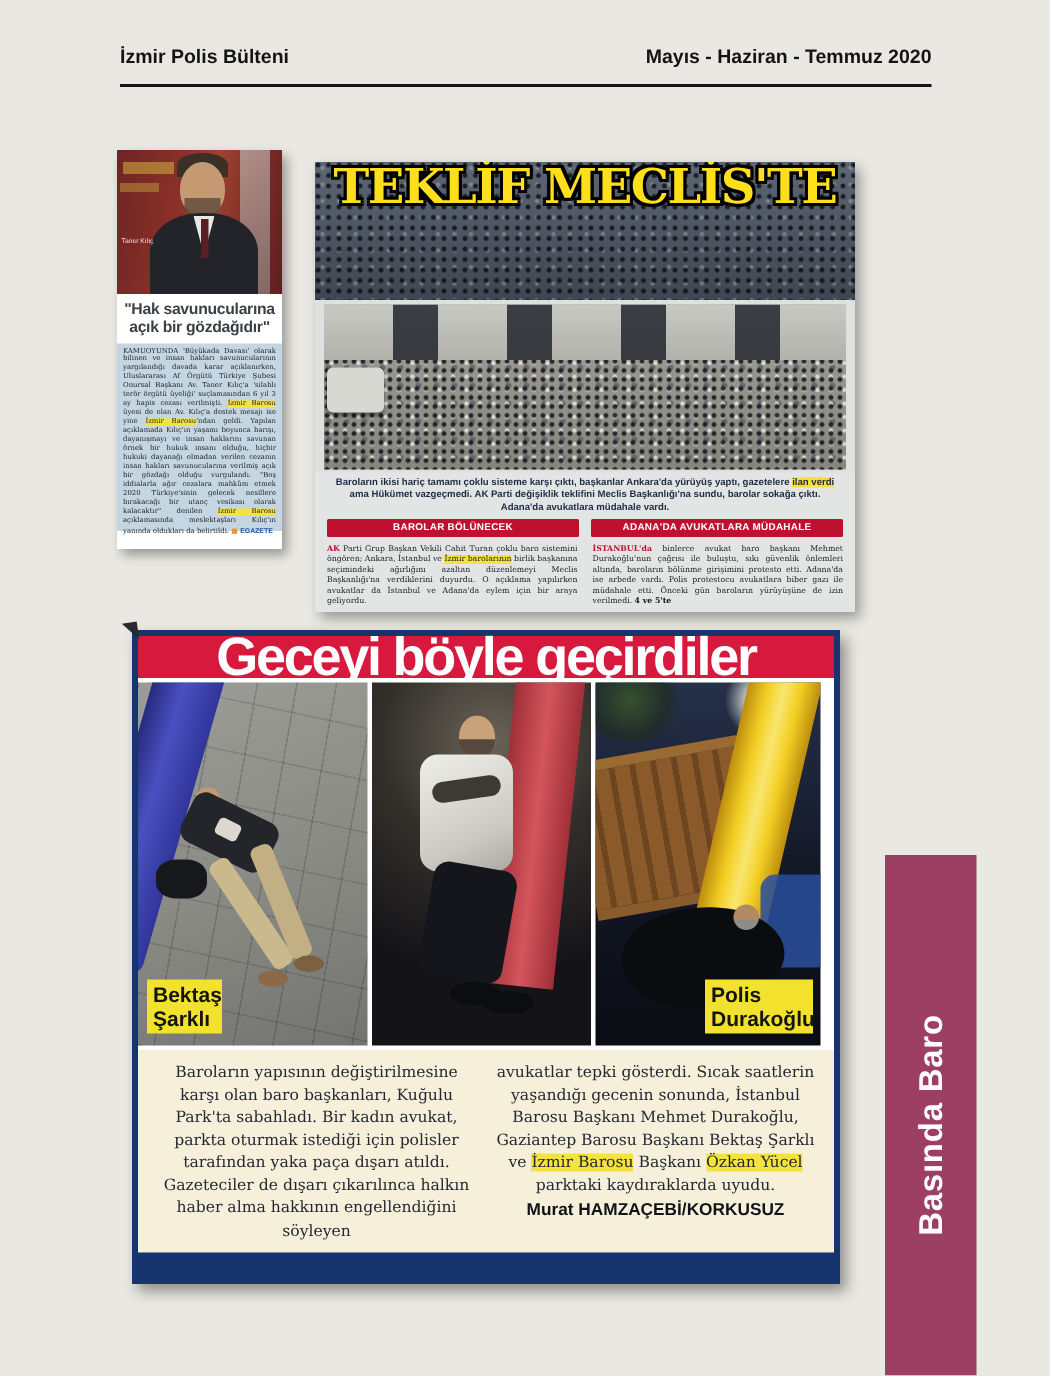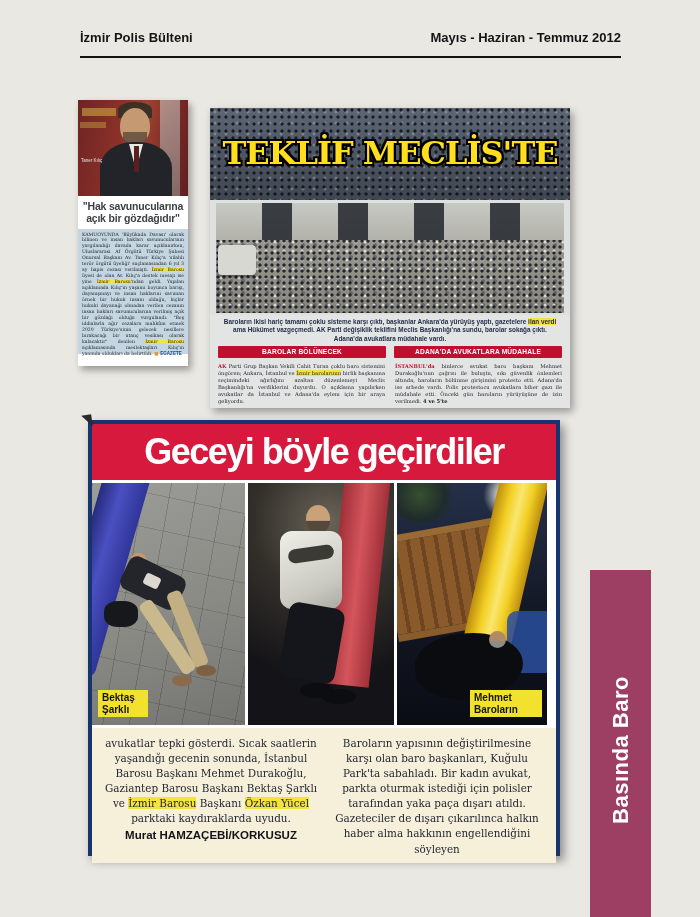--- a/index.html
+++ b/index.html
@@ -35,21 +35,21 @@
 
   
   .clip-meclis{position:absolute;left:210px;top:108px;width:360px;height:300px;background:#e3e5e4;
                box-shadow:3px 4px 8px rgba(0,0,0,.35);overflow:hidden;}
   .mc-head{height:92px;position:relative;
      background-image:
        radial-gradient(circle at 2px 2px, rgba(10,12,16,.8) 1.2px, transparent 2px),
        radial-gradient(circle at 5px 4px, rgba(200,205,210,.35) 1px, transparent 1.8px),
        linear-gradient(#5d6774 0%,#49525e 60%,#3e4751 100%);
      background-size:7px 7px,11px 11px,100% 100%;
-     display:flex;flex-direction:column;justify-content:center;}
+     display:flex;flex-direction:row;justify-content:center;}
   .mc-head-line{font-family:"DejaVu Serif",serif;font-weight:bold;font-size:32px;line-height:1.05;
      text-align:center;color:#ffdf1b;letter-spacing:-1px;
      text-shadow:-2px -2px 0 #000,2px -2px 0 #000,-2px 2px 0 #000,2px 2px 0 #000,0 -2px 0 #000,0 2px 0 #000,-2px 0 0 #000,2px 0 0 #000;}
   .mc-photo-wrap{padding:3px 6px 2px 6px;background:#dfe1e0;}
   .mc-photo{position:relative;height:110px;overflow:hidden;
      background-image:
        radial-gradient(circle at 2px 2px, rgba(18,18,24,.85) 1.2px, transparent 2px),
        radial-gradient(circle at 5px 3px, rgba(244,244,238,.75) 1px, transparent 1.8px),
        radial-gradient(circle at 3px 6px, rgba(86,92,108,.8) 1.5px, transparent 2.4px),
        linear-gradient(#a7a7a1 0%,#96968e 40%,#86867e 100%);
@@ -67,21 +67,21 @@
            line-height:1.35;text-align:justify;color:#23232a;}
   .mc-col{flex:1;}
   .lead-red{color:#c01030;font-weight:bold;}
   .mc-col .hl{background:#f5e33d;}
   .mc-ref{font-weight:bold;color:#101016;}
 
   
   .clip-gece{position:absolute;left:88px;top:420px;width:472px;height:436px;background:#16356e;
              padding:4px;box-sizing:border-box;box-shadow:4px 5px 9px rgba(0,0,0,.4);}
   .gc-fold{position:absolute;left:-6px;top:-5px;width:0;height:0;border-left:10px solid transparent;border-top:12px solid #2a2a2a;transform:rotate(-8deg);}
-  .gc-head{height:56px;background:#d6193c;display:flex;align-items:center;justify-content:center;}
+  .gc-head{height:28px;background:#d6193c;display:flex;align-items:center;justify-content:center;}
   .gc-head-text{color:#fff;font-weight:bold;font-size:36px;letter-spacing:-1.5px;
                 font-family:"Liberation Sans",sans-serif;}
   .gc-photos{display:flex;gap:3px;background:#fff;padding:3px 0;height:242px;}
   .gc-ph{position:relative;overflow:hidden;height:242px;}
   .ph1{width:153px;
      background-image:
        repeating-linear-gradient(100deg, rgba(0,0,0,.16) 0 1px, transparent 1px 26px),
        repeating-linear-gradient(12deg, rgba(0,0,0,.13) 0 1px, transparent 1px 34px),
        linear-gradient(160deg,#9c9c98 0%,#8a8a85 55%,#737370 100%);}
   .ph1-slide{position:absolute;left:-14px;top:-22px;width:46px;height:215px;transform:rotate(16deg);
@@ -112,42 +112,42 @@
   .ph3-bridge{position:absolute;left:-8px;top:44px;width:112px;height:92px;transform:rotate(-10deg);
      background:repeating-linear-gradient(90deg,#8a5a2b 0 10px,#6d4520 10px 14px);
      border-top:7px solid #9a6a33;border-bottom:7px solid #8a5c2c;}
   .ph3-slide{position:absolute;left:84px;top:-26px;width:48px;height:215px;transform:rotate(13deg);border-radius:10px;
      background:linear-gradient(90deg,#bd8d0e,#f3cf24 28%,#f9e670 50%,#f3cf24 72%,#bd8d0e);}
   .ph3-blue{position:absolute;left:110px;top:128px;width:48px;height:62px;border-radius:10px;background:#2a4f9e;opacity:.85;}
   .ph3-fig{position:absolute;left:18px;top:150px;width:108px;height:66px;transform:rotate(-6deg);
      border-radius:46% 54% 50% 50%;background:#0b0c10;}
   .ph3-face{position:absolute;left:92px;top:148px;width:17px;height:17px;border-radius:50%;
      background:linear-gradient(#b08a64 60%,#8d8d88 62%);}
-  .tag{position:absolute;background:#f2e22e;color:#15150f;font-weight:bold;font-size:10px;line-height:1.15;
+  .tag{position:absolute;background:#f2e22e;color:#15150f;font-weight:bold;font-size:14px;line-height:1.15;
        padding:2px 4px;font-family:"Liberation Sans",sans-serif;}
   .tag-left{left:6px;bottom:8px;width:42px;}
   .tag-right{right:5px;bottom:8px;width:64px;}
   .gc-text{background:#f6f0da;height:135px;display:flex;gap:12px;padding:8px 12px 0 12px;box-sizing:border-box;
            font-family:"DejaVu Serif",serif;font-size:10.4px;line-height:1.45;color:#232733;text-align:center;}
   .gc-col{flex:1;}
   .gc-col .hl{background:#f5e33d;}
   .gc-byline{font-weight:bold;font-family:"Liberation Sans",sans-serif;font-size:11.5px;color:#101318;margin-top:1px;}
 
   
   .side-banner{position:absolute;left:590px;top:570px;width:61px;height:347px;background:#9d3f63;}
   .banner-label{position:absolute;left:50%;top:52%;transform:translate(-50%,-50%) rotate(-90deg);
      white-space:nowrap;color:#fff;font-weight:bold;font-size:22px;letter-spacing:.5px;}
 </style>
 </head>
 <body>
 
 <div class="page-root">
 
   <div class="hdr-left">İzmir Polis Bülteni</div>
-  <div class="hdr-right">Mayıs - Haziran - Temmuz 2012</div>
+  <div class="hdr-right">Mayıs - Haziran - Temmuz 2020</div>
   <div class="hdr-rule"></div>
 
   <section class="clip-left">
     <div class="lp-photo">
       <div class="lp-band"></div>
       <div class="lp-ybar"></div>
       <div class="lp-ybar2"></div>
       <div class="lp-hair"></div>
       <div class="lp-head-shape"></div>
       <div class="lp-beard"></div>
@@ -216,29 +216,29 @@
         <div class="ph2-shoe"></div>
       </div>
       <div class="gc-ph ph3">
         <div class="ph3-tree"></div>
         <div class="ph3-light"></div>
         <div class="ph3-bridge"></div>
         <div class="ph3-slide"></div>
         <div class="ph3-blue"></div>
         <div class="ph3-fig"></div>
         <div class="ph3-face"></div>
-        <div class="tag tag-right">Mehmet Baroların</div>
+        <div class="tag tag-right">Polis Durakoğlu</div>
       </div>
     </div>
     <div class="gc-text">
+      <div class="gc-col">Baroların yapısının değiştirilmesine karşı olan baro başkanları, Kuğulu Park'ta sabahladı. Bir kadın avukat, parkta oturmak istediği için polisler tarafından yaka paça dışarı atıldı. Gazeteciler de dışarı çıkarılınca halkın haber alma hakkının engellendiğini söyleyen</div>
       <div class="gc-col">
         <span>avukatlar tepki gösterdi. Sıcak saatlerin yaşandığı gecenin sonunda, İstanbul Barosu Başkanı Mehmet Durakoğlu, Gaziantep Barosu Başkanı Bektaş Şarklı ve </span><span class="hl">İzmir Barosu</span><span> Başkanı </span><span class="hl">Özkan Yücel</span><span> parktaki kaydıraklarda uyudu.</span>
         <div class="gc-byline">Murat HAMZAÇEBİ/KORKUSUZ</div>
       </div>
-      <div class="gc-col">Baroların yapısının değiştirilmesine karşı olan baro başkanları, Kuğulu Park'ta sabahladı. Bir kadın avukat, parkta oturmak istediği için polisler tarafından yaka paça dışarı atıldı. Gazeteciler de dışarı çıkarılınca halkın haber alma hakkının engellendiğini söyleyen</div>
     </div>
   </section>
 
   <aside class="side-banner">
     <div class="banner-label">Basında Baro</div>
   </aside>
 
 </div>
 
 </body></html>

